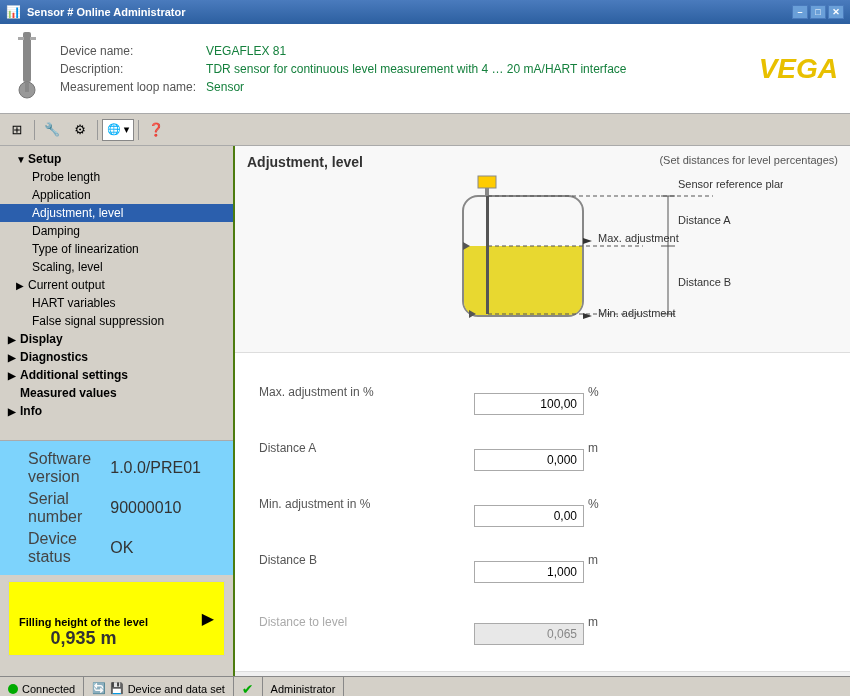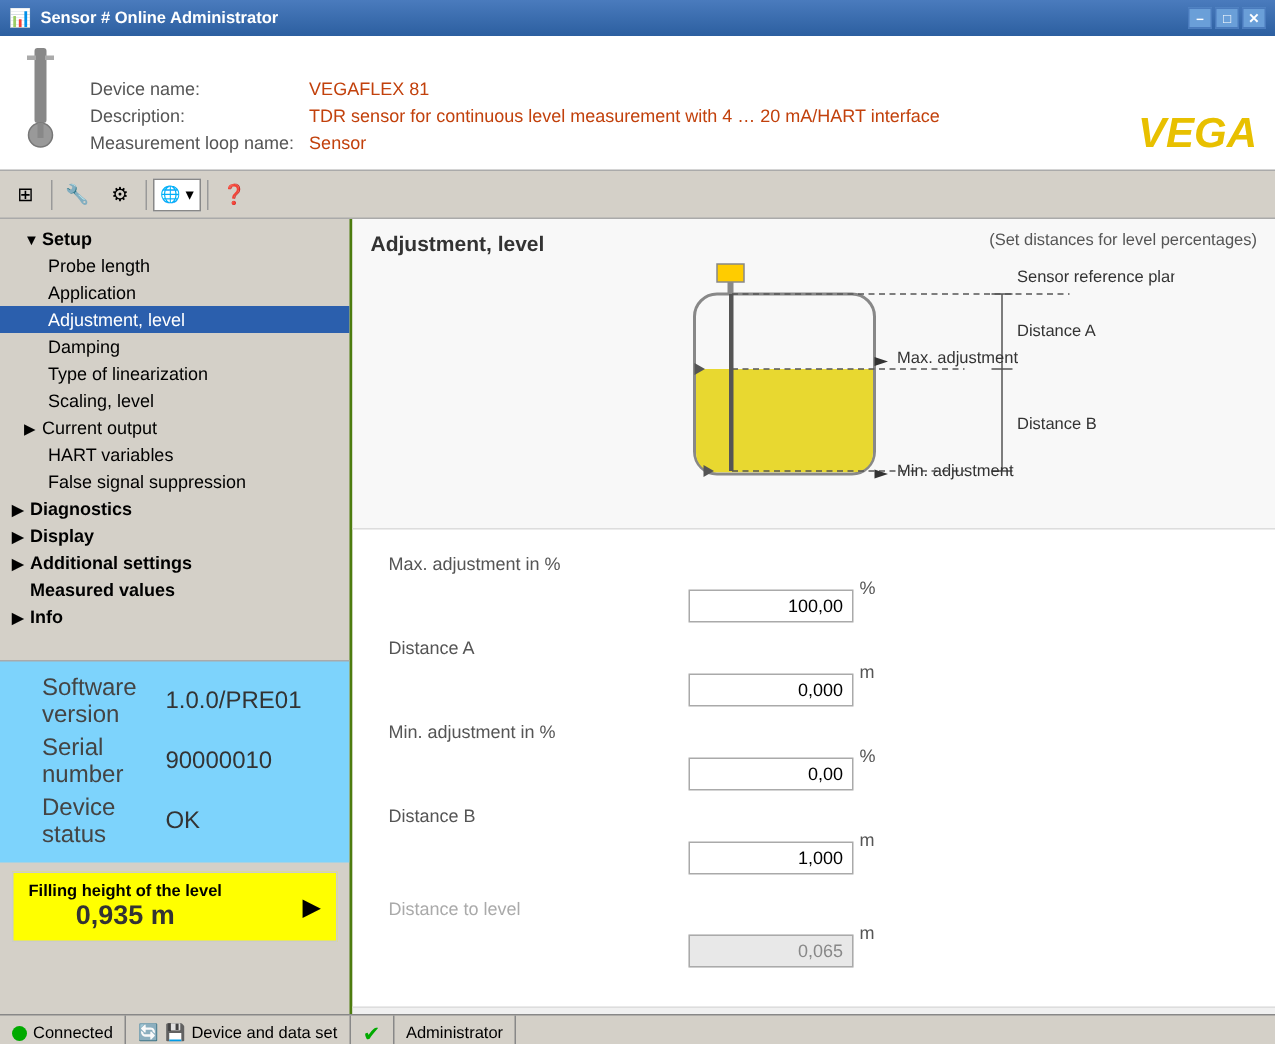--- a/index.html
+++ b/index.html
@@ -22,26 +22,26 @@
       width: 16px; height: 14px; background: #6a9fd8; border: 1px solid #4a7bbd;
       color: white; font-size: 9px; display: flex; align-items: center; justify-content: center;
       cursor: pointer;
     }
 
     
     .device-header {
       background: white;
       padding: 8px 12px;
       display: flex;
-      align-items: flex-end;
+      align-items: center;
       border-bottom: 1px solid #aaa;
     }
     .device-icon { margin-right: 16px; }
     .device-info { flex: 1; }
-    .device-info table td { padding: 1px 8px 1px 0; color: #c2410c; }
+    .device-info table td { padding: 1px 8px 1px 0; color: #15803d; }
     .device-info .label { color: #555; }
     .vega-logo { color: #e8c000; font-size: 28px; font-weight: 900; font-style: italic; font-family: Arial Black, sans-serif; }
 
     
     .toolbar {
       background: #d4d0c8;
       border-bottom: 1px solid #aaa;
       height: 32px;
       display: flex;
       align-items: center;
@@ -131,21 +131,23 @@
       position: relative;
     }
 
     
     .params-area {
       padding: 16px 24px;
       flex: 1;
     }
     .param-row {
       display: flex;
+      align-items: center;
       margin-bottom: 10px;
+      gap: 15px;
     }
     .param-label { width: 200px; color: #555; font-size: 12px; }
     .param-input-wrap { display: flex; align-items: center; gap: 4px; }
     .param-input {
       width: 110px; height: 22px;
       border: 1px solid #aaa;
       text-align: right;
       padding: 0 6px;
       font-size: 12px;
       background: white;
@@ -263,24 +265,24 @@
     <div class="tree-item level2 selected">Adjustment, level</div>
     <div class="tree-item level2">Damping</div>
     <div class="tree-item level2">Type of linearization</div>
     <div class="tree-item level2">Scaling, level</div>
     <div class="tree-item level2 has-expand">
       <span class="expand-icon">▶</span>Current output
     </div>
     <div class="tree-item level2">HART variables</div>
     <div class="tree-item level2">False signal suppression</div>
     <div class="tree-item level0">
+      <span class="expand-icon">▶</span>Display
+    </div>
+    <div class="tree-item level0">
       <span class="expand-icon">▶</span>Diagnostics
-    </div>
-    <div class="tree-item level0">
-      <span class="expand-icon">▶</span>Display
     </div>
     <div class="tree-item level0">
       <span class="expand-icon">▶</span>Additional settings
     </div>
     <div class="tree-item level0">
       <span class="expand-icon"> </span>Measured values
     </div>
     <div class="tree-item level0">
       <span class="expand-icon">▶</span>Info
     </div>
@@ -302,21 +304,21 @@
         <tr>
           <td class="info-label">Device status</td>
           <td>OK</td>
         </tr>
       </tbody>
         </table>
     </div>
 
     <div class="filling-box">
       <div>
-        <div style="font-size:11px;font-weight:bold;">Filling height of the level</div>
+        <div style="font-size:11px;font-weight:bold;margin-top:28px;">Filling height of the level</div>
         <div class="filling-value">0,935 m</div>
       </div>
       <div style="font-size:16px;">▶</div>
     </div>
 
   </div>
 
   <div class="right-panel">
 
     <div class="diagram-area">

